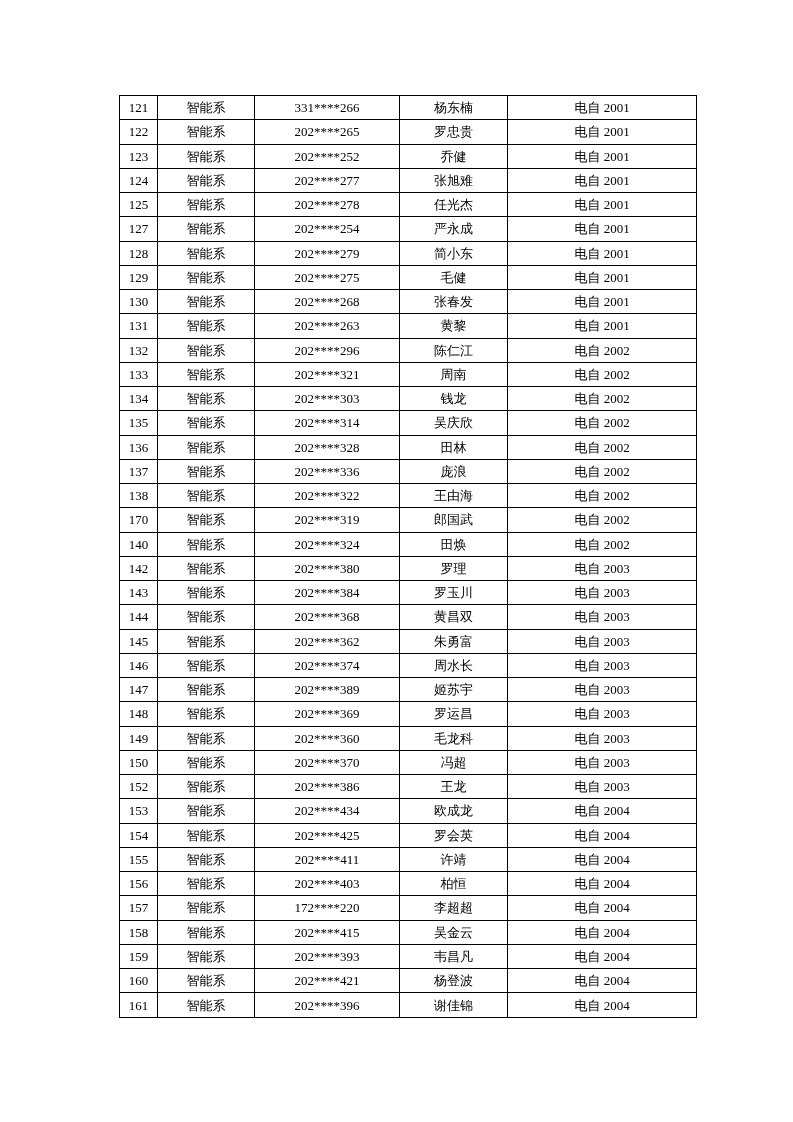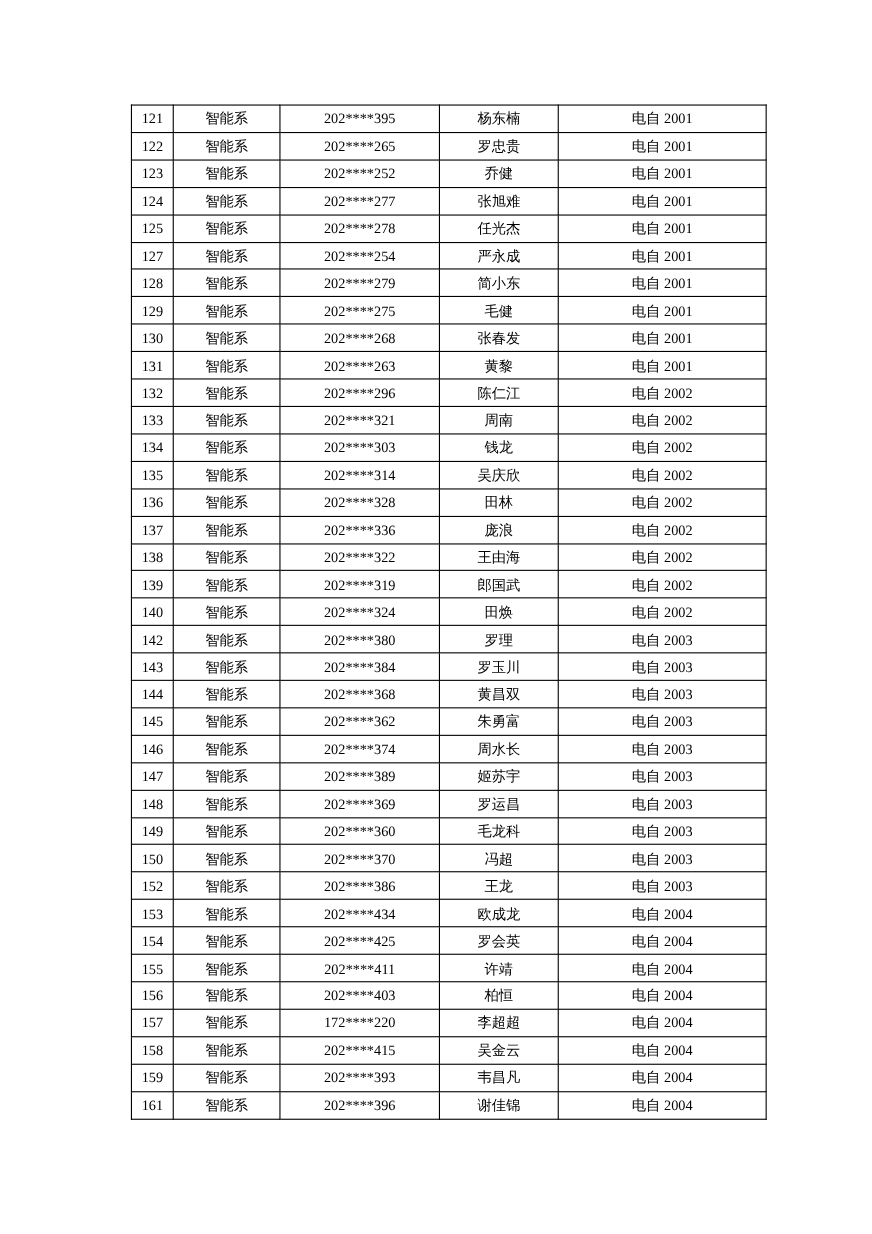--- a/index.html
+++ b/index.html
@@ -47,21 +47,21 @@
       <col style="width:38px">
       <col style="width:97px">
       <col style="width:145px">
       <col style="width:108px">
       <col style="width:189px">
     </colgroup>
     <tbody id="roster-body">
         <tr>
           <td>121</td>
           <td>智能系</td>
-          <td>202****395</td>
+          <td>331****266</td>
           <td>杨东楠</td>
           <td>电自 2001</td>
         </tr>
         <tr>
           <td>122</td>
           <td>智能系</td>
           <td>202****265</td>
           <td>罗忠贵</td>
           <td>电自 2001</td>
         </tr>
@@ -164,21 +164,21 @@
           <td>电自 2002</td>
         </tr>
         <tr>
           <td>138</td>
           <td>智能系</td>
           <td>202****322</td>
           <td>王由海</td>
           <td>电自 2002</td>
         </tr>
         <tr>
-          <td>139</td>
+          <td>170</td>
           <td>智能系</td>
           <td>202****319</td>
           <td>郎国武</td>
           <td>电自 2002</td>
         </tr>
         <tr>
           <td>140</td>
           <td>智能系</td>
           <td>202****324</td>
           <td>田焕</td>
@@ -294,20 +294,27 @@
           <td>智能系</td>
           <td>202****415</td>
           <td>吴金云</td>
           <td>电自 2004</td>
         </tr>
         <tr>
           <td>159</td>
           <td>智能系</td>
           <td>202****393</td>
           <td>韦昌凡</td>
+          <td>电自 2004</td>
+        </tr>
+        <tr>
+          <td>160</td>
+          <td>智能系</td>
+          <td>202****421</td>
+          <td>杨登波</td>
           <td>电自 2004</td>
         </tr>
         <tr>
           <td>161</td>
           <td>智能系</td>
           <td>202****396</td>
           <td>谢佳锦</td>
           <td>电自 2004</td>
         </tr>
       </tbody>

